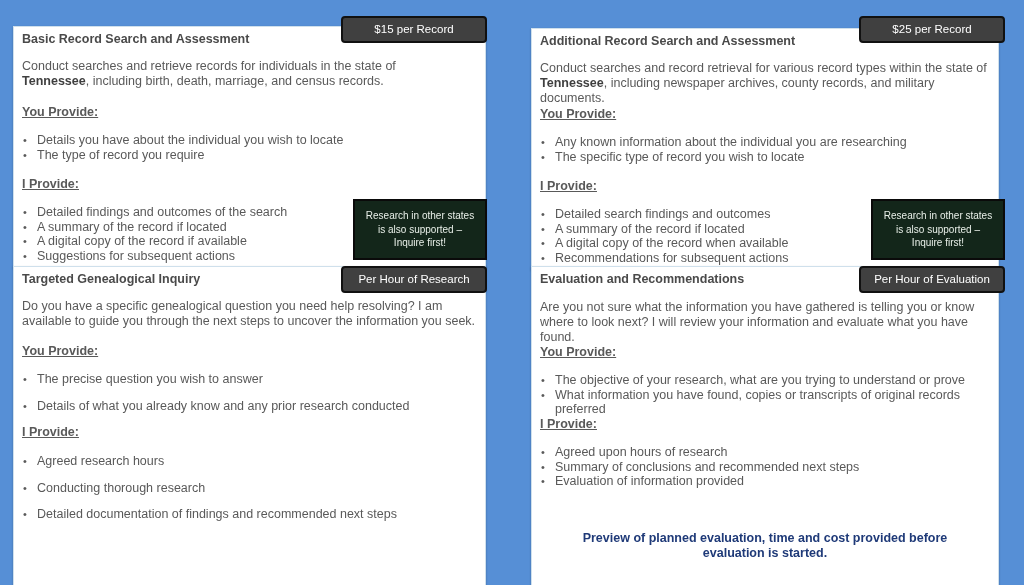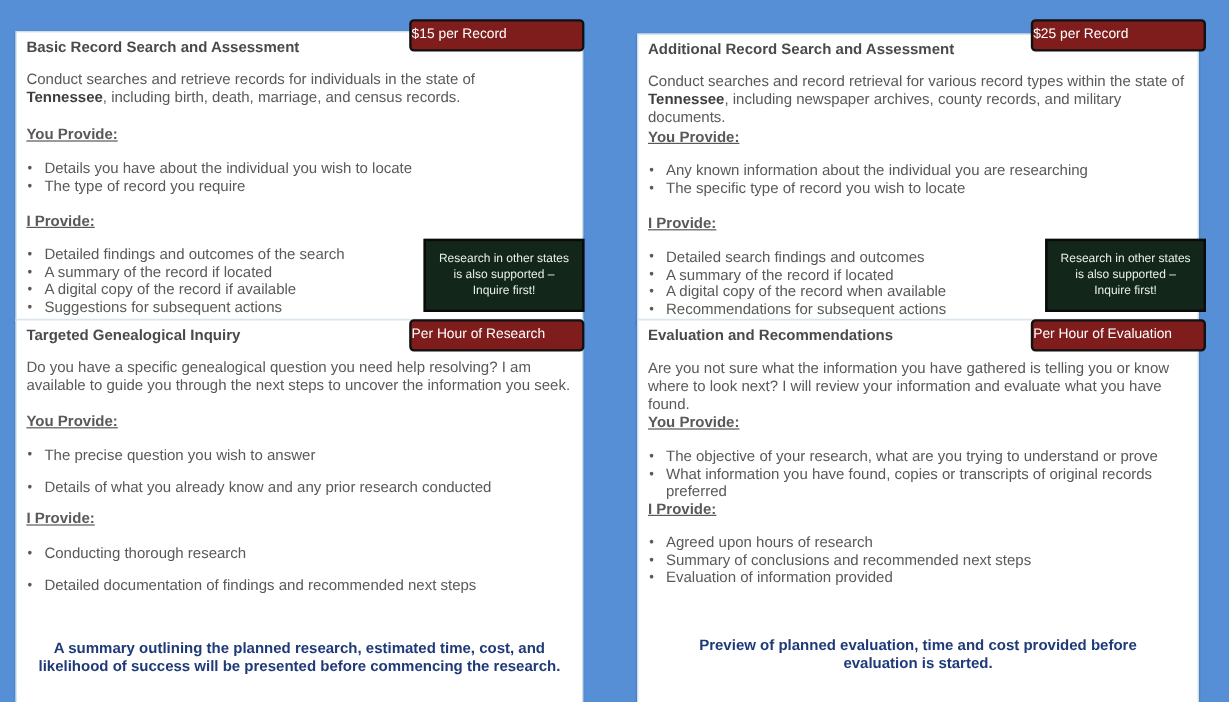--- a/index.html
+++ b/index.html
@@ -21,25 +21,26 @@
   #card-1 { left: 531px; top: 28px; width: 468px; height: 242px; }
   #card-2 { left: 13px; top: 266px; width: 473px; height: 373px; }
   #card-3 { left: 531px; top: 266px; width: 468px; height: 407px; }
 
   .card-title {
     position: absolute; left: 8px; top: 5px;
     font-weight: bold; font-size: 12.5px; color: #4a4a4a;
   }
   .badge {
     position: absolute;
-    background: #7f1d1d;
+    background: #404040;
     color: #ffffff;
     border: 2px solid #111111;
     border-radius: 4px;
     font-size: 11.5px;
+    text-align: center;
     line-height: 23px;
     height: 23px;
     box-sizing: content-box;
   }
   #badge-0 { left: 341px; top: 16px; width: 142px; }
   #badge-1 { left: 859px; top: 16px; width: 142px; }
   #badge-2 { left: 341px; top: 266px; width: 142px; }
   #badge-3 { left: 859px; top: 266px; width: 142px; }
 
   .note {
@@ -120,24 +121,24 @@
 <div class="card" id="card-2">
   <div class="card-title">Targeted Genealogical Inquiry</div>
   <div class="desc" style="top:32px; width:460px;">Do you have a specific genealogical question you need help resolving? I am available to guide you through the next steps to uncover the information you seek.</div>
   <div class="heading" style="top:77px;">You Provide:</div>
   <ul class="blist spaced" style="top:105px;">
     <li>The precise question you wish to answer</li>
     <li>Details of what you already know and any prior research conducted</li>
   </ul>
   <div class="heading" style="top:158px;">I Provide:</div>
   <ul class="blist spaced" style="top:187px;">
+    <li>Agreed research hours</li>
     <li>Conducting thorough research</li>
     <li>Detailed documentation of findings and recommended next steps</li>
   </ul>
-  <div class="footer" style="top:266px; padding: 0 6px;">A summary outlining the planned research, estimated time, cost, and likelihood of success will be presented before commencing the research.</div>
 </div>
 
 <div class="card" id="card-3">
   <div class="card-title">Evaluation and Recommendations</div>
   <div class="desc" style="top:33px; width:460px;">Are you not sure what the information you have gathered is telling you or know where to look next?  I will review your information and evaluate what you have found.</div>
   <div class="heading" style="top:78px;">You Provide:</div>
   <ul class="blist tight" style="top:106px;">
     <li>The objective of your research, what are you trying to understand or prove</li>
     <li>What information you have found, copies or transcripts of original records preferred</li>
   </ul>

